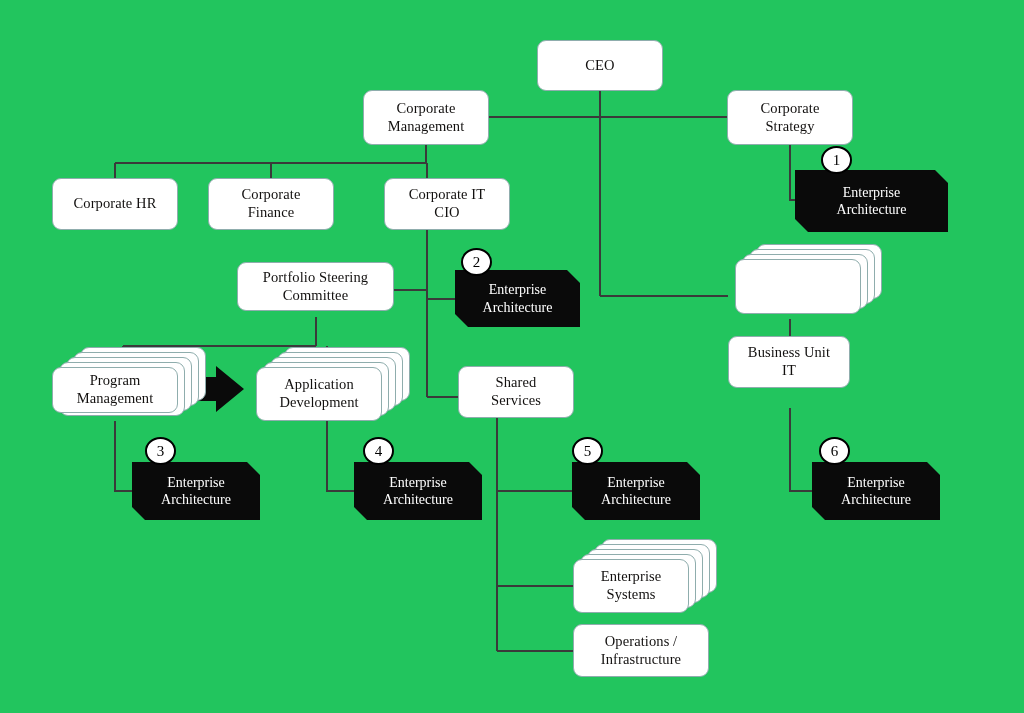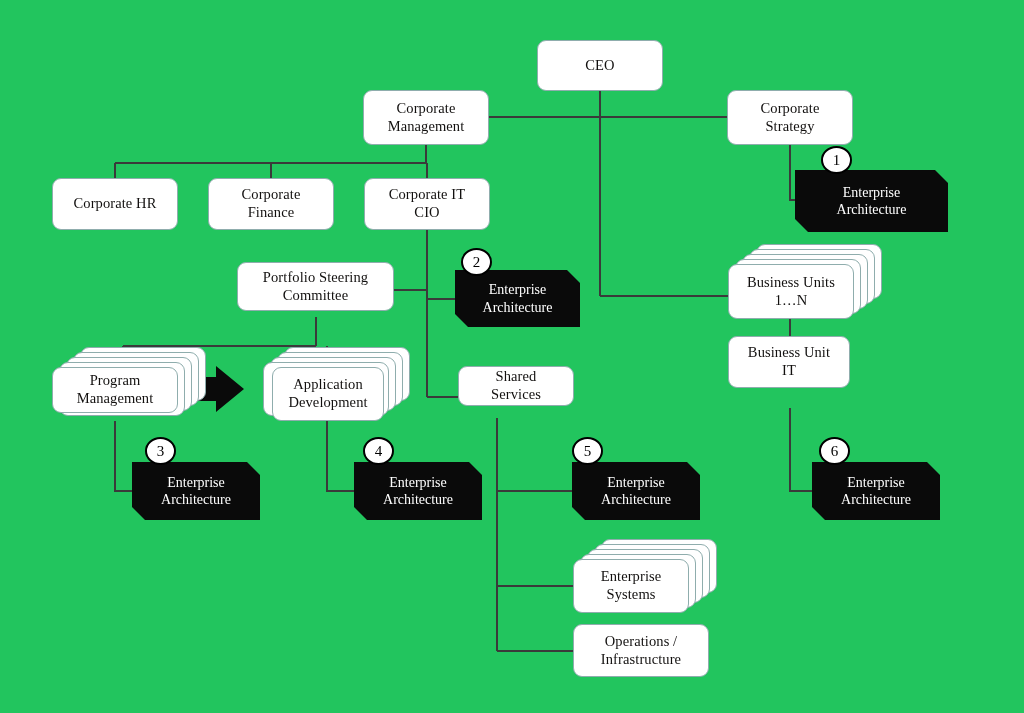--- a/index.html
+++ b/index.html
@@ -151,63 +151,59 @@
         <span class="lbl">Corporate
 Strategy</span>
       </div>
       <div class="node" style="left: 52px; top: 178px; width: 126px; height: 52px;">
         <span class="lbl">Corporate HR</span>
       </div>
       <div class="node" style="left: 208px; top: 178px; width: 126px; height: 52px;">
         <span class="lbl">Corporate
 Finance</span>
       </div>
-      <div class="node" style="left: 364px; top: 178px; width: 126px; height: 52px;">
+      <div class="node" style="left: 384px; top: 178px; width: 126px; height: 52px;">
         <span class="lbl">Corporate IT
 CIO</span>
       </div>
       <div class="node" style="left: 237px; top: 262px; width: 157px; height: 49px;">
         <span class="lbl">Portfolio Steering
 Committee</span>
       </div>
       <div class="stackwrap" style="left: 728px; top: 244px; width: 154px; height: 75px;">
         <div class="sheet" style="left: 28px; top: 0px; width: 126px; height: 55px;"></div>
         <div class="sheet" style="left: 21px; top: 5px; width: 126px; height: 55px;"></div>
         <div class="sheet" style="left: 14px; top: 10px; width: 126px; height: 55px;"></div>
         <div class="sheet" style="left: 7px; top: 15px; width: 126px; height: 55px;"></div>
-        <div class="node" style="left: 0px; top: 20px; width: 126px; height: 55px;">
-          <span class="lbl">Business Units
-1…N</span>
-        </div>
       </div>
       <div class="node" style="left: 728px; top: 336px; width: 122px; height: 52px;">
         <span class="lbl">Business Unit
 IT</span>
       </div>
       <div class="stackwrap" style="left: 52px; top: 347px; width: 154px; height: 74px;">
         <div class="sheet" style="left: 28px; top: 0px; width: 126px; height: 54px;"></div>
         <div class="sheet" style="left: 21px; top: 5px; width: 126px; height: 54px;"></div>
         <div class="sheet" style="left: 14px; top: 10px; width: 126px; height: 54px;"></div>
         <div class="sheet" style="left: 7px; top: 15px; width: 126px; height: 54px;"></div>
         <div class="node" style="left: 0px; top: 20px; width: 126px; height: 46px;">
           <span class="lbl">Program
 Management</span>
         </div>
       </div>
       <div class="stackwrap" style="left: 256px; top: 347px; width: 154px; height: 74px;">
         <div class="sheet" style="left: 28px; top: 0px; width: 126px; height: 54px;"></div>
         <div class="sheet" style="left: 21px; top: 5px; width: 126px; height: 54px;"></div>
         <div class="sheet" style="left: 14px; top: 10px; width: 126px; height: 54px;"></div>
         <div class="sheet" style="left: 7px; top: 15px; width: 126px; height: 54px;"></div>
-        <div class="node" style="left: 16px; top: 20px; width: 112px; height: 54px;">
+        <div class="node" style="left: 0px; top: 20px; width: 126px; height: 54px;">
           <span class="lbl">Application
 Development</span>
         </div>
       </div>
-      <div class="node" style="left: 458px; top: 366px; width: 116px; height: 40px;">
+      <div class="node" style="left: 458px; top: 366px; width: 116px; height: 52px;">
         <span class="lbl">Shared
 Services</span>
       </div>
       <div class="stackwrap" style="left: 573px; top: 539px; width: 144px; height: 74px;">
         <div class="sheet" style="left: 28px; top: 0px; width: 116px; height: 54px;"></div>
         <div class="sheet" style="left: 21px; top: 5px; width: 116px; height: 54px;"></div>
         <div class="sheet" style="left: 14px; top: 10px; width: 116px; height: 54px;"></div>
         <div class="sheet" style="left: 7px; top: 15px; width: 116px; height: 54px;"></div>
         <div class="node" style="left: 0px; top: 20px; width: 116px; height: 54px;">
           <span class="lbl">Enterprise

